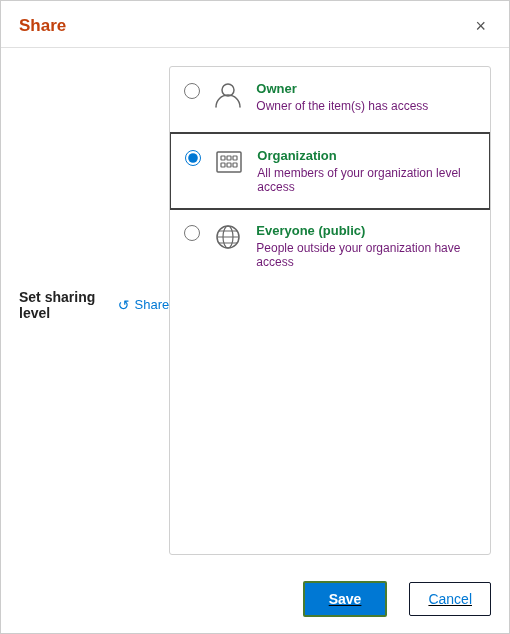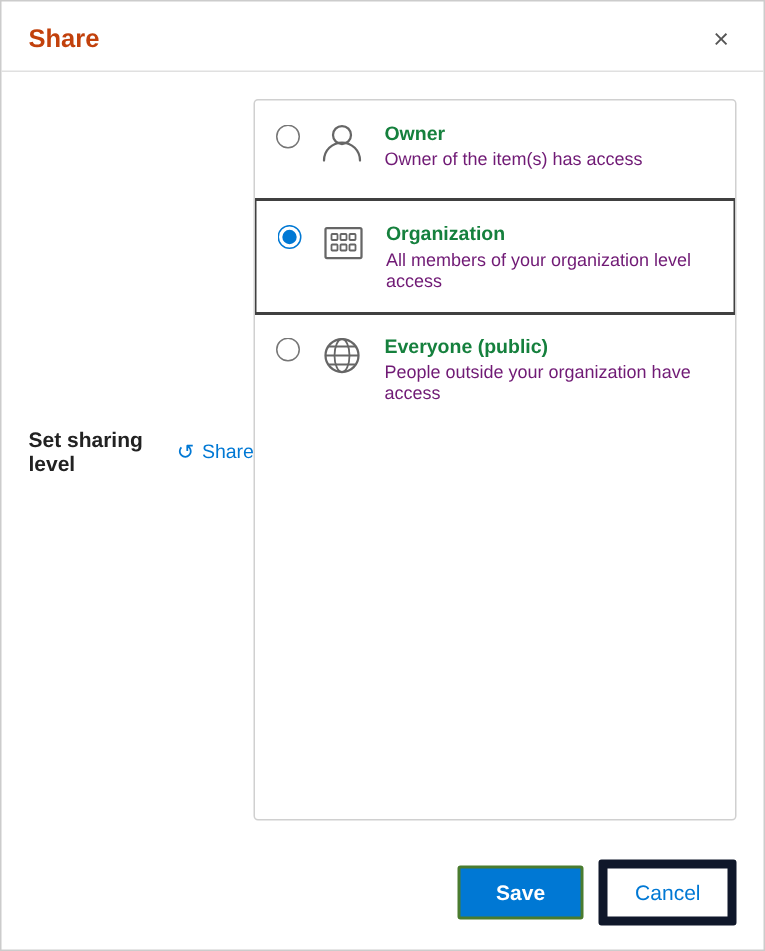--- a/index.html
+++ b/index.html
@@ -150,36 +150,37 @@
       border-radius: 2px;
     }
     .group-icon {
       font-size: 14px;
     }
     .dialog-footer {
       display: flex;
       align-items: center;
       justify-content: flex-end;
       padding: 12px 18px 16px 18px;
-      gap: 10px;
+      gap: 22px;
+      text-decoration: underline;
     }
     .save-btn {
       background: #0078d4;
       color: #fff;
       border: 2px solid #4a7c2f;
       font-size: 14px;
       font-weight: 600;
       padding: 8px 24px;
       cursor: pointer;
       border-radius: 2px;
     }
     .cancel-btn {
       background: #fff;
       color: #0078d4;
-      border: 6px solid #0f172a;
+      border: 1px solid #0f172a;
       font-size: 14px;
       padding: 8px 18px;
       cursor: pointer;
       border-radius: 2px;
     }
 
     
     .icon-person svg,
     .icon-org svg,
     .icon-globe svg {

